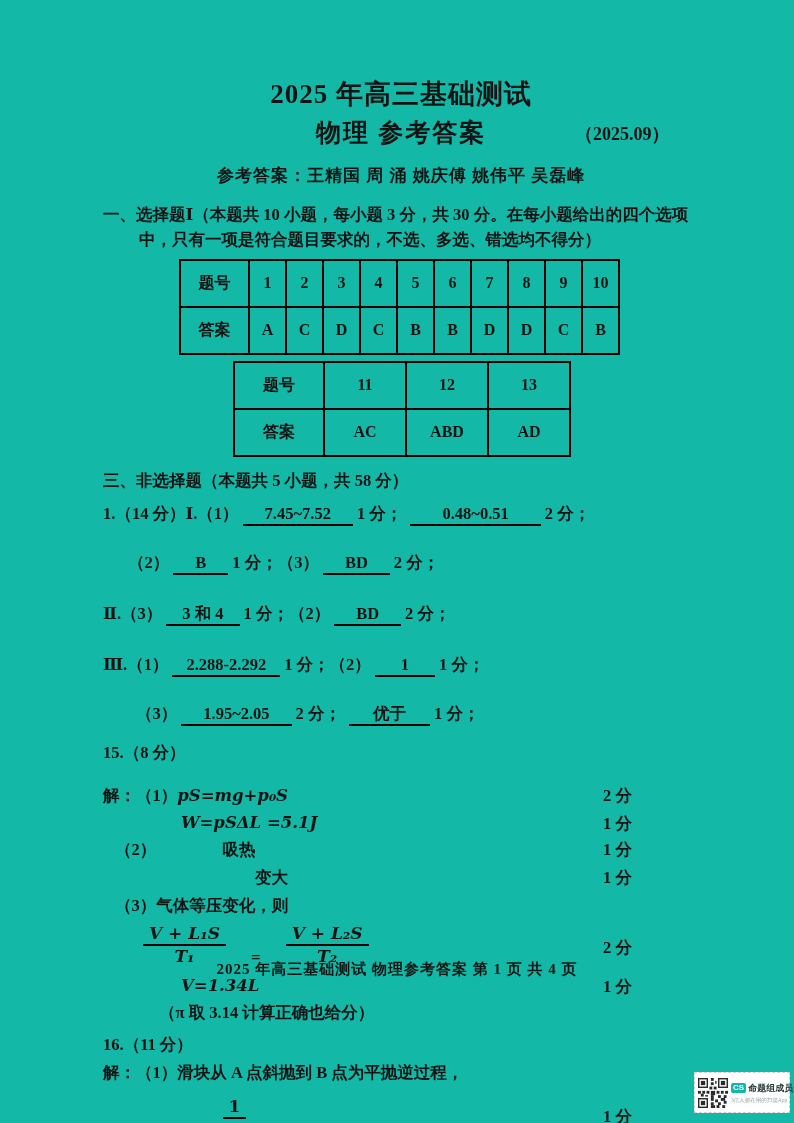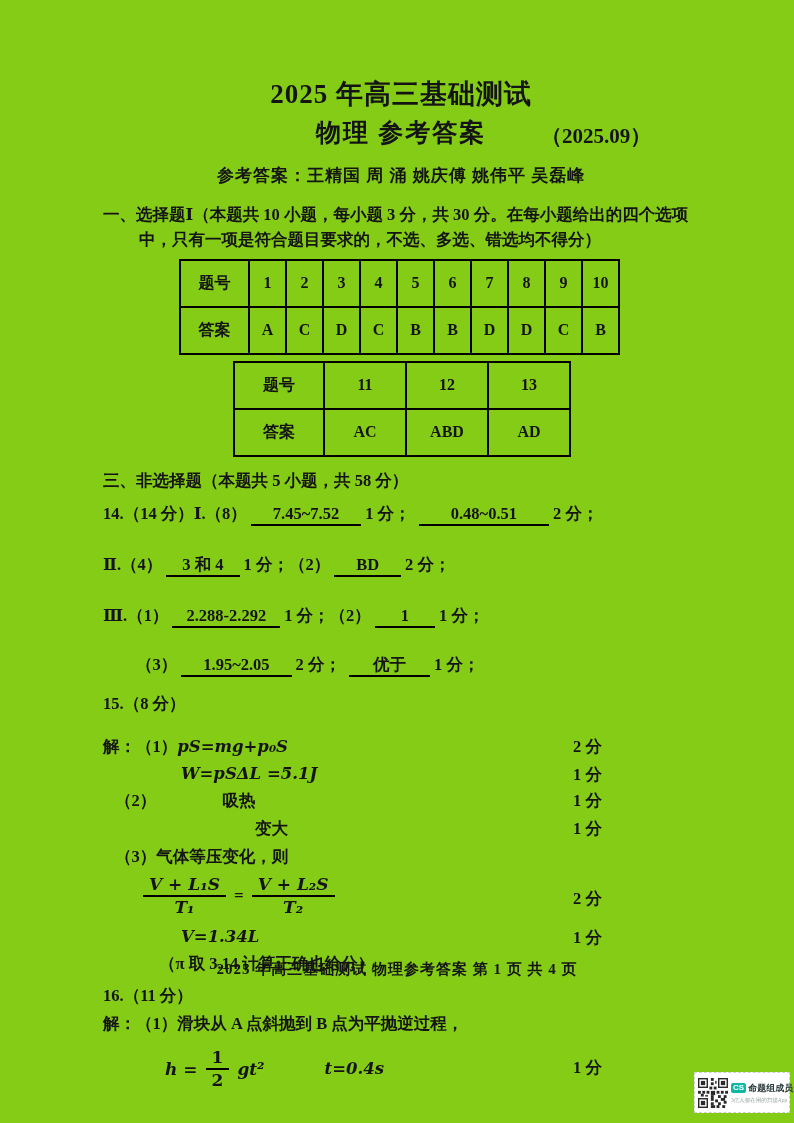--- a/index.html
+++ b/index.html
@@ -1,28 +1,28 @@
 <!DOCTYPE html>
 <html><head>
 <meta charset="utf-8">
 <style>
   * { margin:0; padding:0; box-sizing:border-box; }
   html,body { background:#e8e8e8; }
   .page {
     position:relative; width:794px; height:1123px; margin:0 auto;
-    background:#84cc16; color:#141414;
+    background:#14b8a6; color:#141414;
     font-family:"Liberation Serif","DejaVu Serif",serif;
     overflow:hidden;
   }
   .content { position:absolute; left:103px; top:76px; width:596px; }
 
   .title1 { text-align:center; font-size:27px; font-weight:bold; letter-spacing:1px; }
   .title2-row { position:relative; text-align:center; margin-top:4px; height:34px; }
   .title2 { font-size:25px; font-weight:bold; letter-spacing:2px; }
-  .date { position:absolute; left:438px; top:6px; font-size:21px; font-weight:bold; }
+  .date { position:absolute; left:472px; top:6px; font-size:18px; font-weight:bold; }
   .committee { text-align:center; font-size:17px; font-weight:bold; margin-top:14px; letter-spacing:1px; }
 
   .sec-head { font-size:16.5px; font-weight:bold; line-height:1.5; padding-left:36px; text-indent:-36px; }
   .mt16 { margin-top:16px; } .mt12 { margin-top:12px; } .mt10 { margin-top:10px; }
 
   table { border-collapse:collapse; font-weight:bold; }
   td { border:2px solid #000; text-align:center; font-size:16px; padding:12px 0; }
   .table1 { margin:6px 0 0 76px; }
   .table1 td { width:37px; height:23px; }
   .table1 td.lbl { width:69px; }
@@ -33,24 +33,24 @@
   .ansline { font-size:16.5px; font-weight:bold; }
   .blank {
     display:inline-block; min-width:40px; text-align:center;
     border-bottom:2.5px solid #000; padding:0 22px; margin:0 4px;
     font-weight:bold; line-height:1.15;
   }
   .indent1 { padding-left:25px; }
   .indent2 { padding-left:33px; }
 
   .scored { position:relative; font-size:16.5px; font-weight:bold; }
-  .score { position:absolute; left:470px; top:0; font-weight:bold; white-space:nowrap; }
+  .score { position:absolute; left:500px; top:0; font-weight:bold; white-space:nowrap; }
   .formula { font-style:italic; font-family:"DejaVu Serif","Liberation Serif",serif; font-weight:bold; }
 
-  .eqrow { display:flex; align-items:center; gap:8px; }
+  .eqrow { display:flex; align-items:flex-end; gap:25px; }
   .frac { display:inline-flex; flex-direction:column; align-items:center; font-style:italic; font-weight:bold;
           font-family:"DejaVu Serif","Liberation Serif",serif; font-size:17px; line-height:1.25; }
   .frac .num { border-bottom:2px solid #000; padding:0 6px; }
   .frac .den { padding:0 6px; }
   .eqsign { font-weight:bold; font-size:17px; }
 
   .footer { position:absolute; left:0; top:960px; width:100%; text-align:center;
             font-size:15px; font-weight:bold; letter-spacing:1px; }
 
   .watermark {
@@ -124,25 +124,28 @@
         <td>AC</td>
         <td>ABD</td>
         <td>AD</td>
       </tr>
     </tbody>
       </table>
 
     <div class="sec-head mt12">三、非选择题（本题共 5 小题，共 58 分）</div>
 
     <div class="ansline" style="margin-top:10px">
-      <span>14.（14 分）Ⅰ.（8）</span><span class="blank">7.45~7.52</span><span>1 分；</span>
+      <span>1.（14 分）Ⅰ.（1）</span><span class="blank">7.45~7.52</span><span>1 分；</span>
       <span class="blank" style="padding:0 32px">0.48~0.51</span><span>2 分；</span>
     </div>
+    <div class="ansline indent1" style="margin-top:26px">
+      <span>（2）</span><span class="blank">B</span><span>1 分；（3）</span><span class="blank">BD</span><span>2 分；</span>
+    </div>
     <div class="ansline" style="margin-top:28px">
-      <span>Ⅱ.（4）</span><span class="blank" style="padding:0 16px">3 和 4</span><span>1 分；（2）</span><span class="blank">BD</span><span>2 分；</span>
+      <span>Ⅱ.（3）</span><span class="blank" style="padding:0 16px">3 和 4</span><span>1 分；（2）</span><span class="blank">BD</span><span>2 分；</span>
     </div>
     <div class="ansline" style="margin-top:28px">
       <span>Ⅲ.（1）</span><span class="blank" style="padding:0 14px">2.288-2.292</span><span>1 分；（2）</span><span class="blank" style="padding:0 26px">1</span><span>1 分；</span>
     </div>
     <div class="ansline indent2" style="margin-top:26px">
       <span>（3）</span><span class="blank">1.95~2.05</span><span>2 分；</span>
       <span class="blank" style="padding:0 24px">优于</span><span>1 分；</span>
     </div>
 
     <div class="ansline" style="margin-top:16px">15.（8 分）</div>

